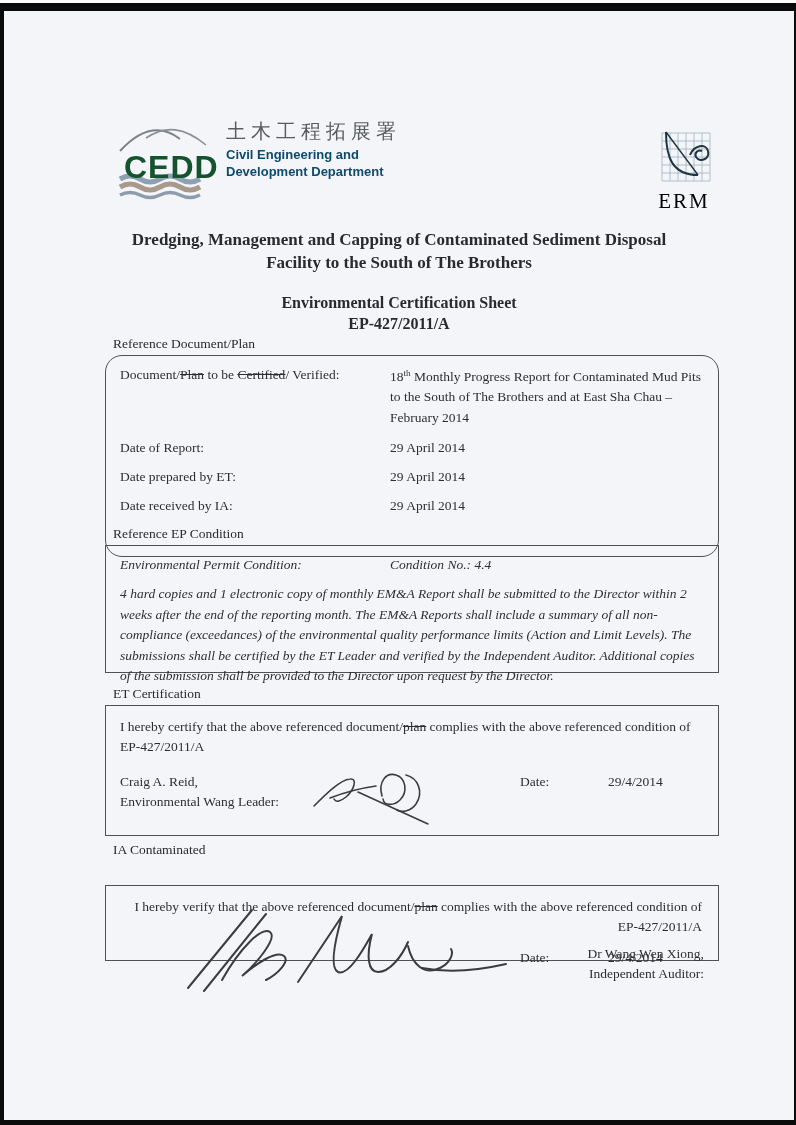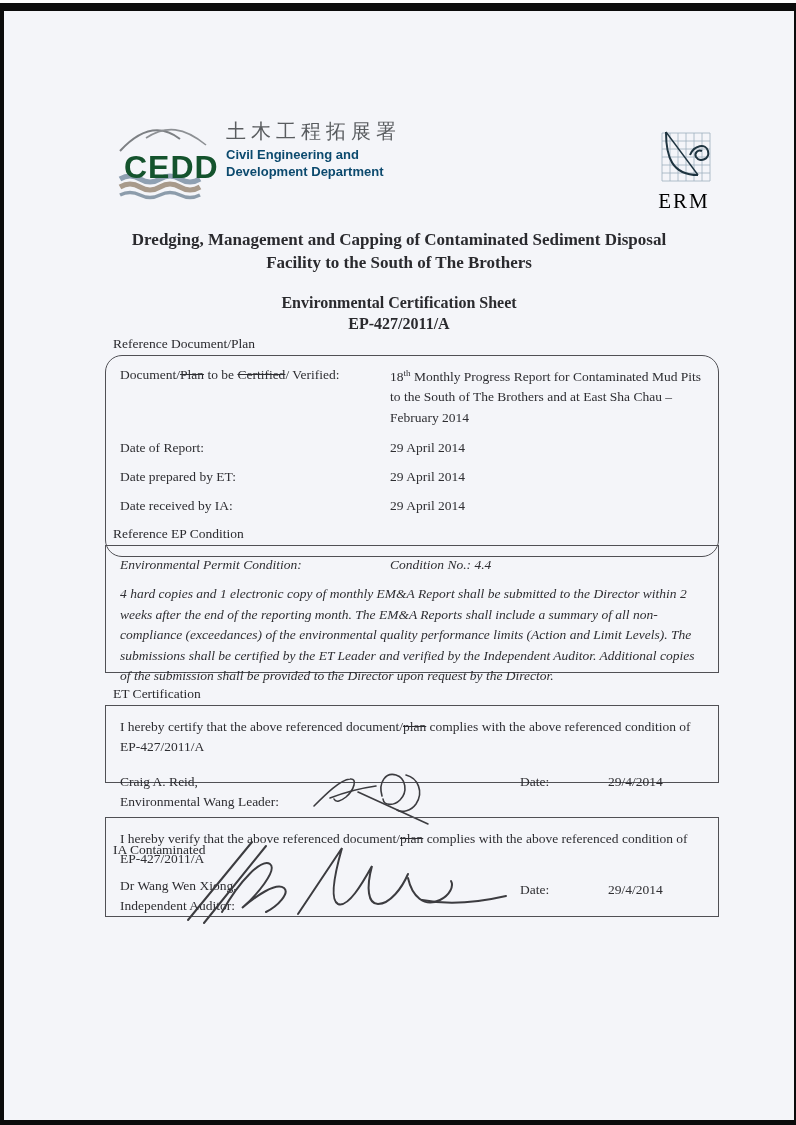--- a/index.html
+++ b/index.html
@@ -129,41 +129,41 @@
     <div class="section-heading" style="top:515px;">Reference EP Condition</div>
     <div class="box" style="top:534px; height:128px;font-style:italic;">
       <div class="row">
         <div class="label">Environmental Permit Condition:</div>
         <div class="value">Condition No.:  4.4</div>
       </div>
       <div class="para">4 hard copies and 1 electronic copy of monthly EM&amp;A Report shall be submitted to the Director within 2 weeks after the end of the reporting month. The EM&amp;A Reports shall include a summary of all non-compliance (exceedances) of the environmental quality performance limits (Action and Limit Levels). The submissions shall be certified by the ET Leader and verified by the Independent Auditor. Additional copies of the submission shall be provided to the Director upon request by the Director.</div>
     </div>
 
     <div class="section-heading" style="top:675px;">ET Certification</div>
-    <div class="box" style="top:694px; height:78px;">
+    <div class="box" style="top:694px; height:131px;">
       <div class="statement"><span>I hereby certify that the above referenced document/</span><span class="strike">plan</span><span> complies with the above referenced condition of</span><br><span>EP-427/2011/A</span></div>
       <div class="sig-row">
         <div class="sig-name">
           <div>Craig A. Reid,</div>
           <div>Environmental Wang Leader:</div>
         </div>
         <svg class="sig-svg" style="left:186px; top:-6px;" width="156" height="64" viewBox="0 0 156 64">
           <path class="sig-stroke" d="M8 40 C20 28 34 14 44 13 C52 12 48 24 40 31 C35 35 30 37 28 33"></path>
           <path class="sig-stroke" d="M24 32 C42 25 56 22 70 20"></path>
           <path class="sig-stroke" d="M76 30 C72 16 80 6 90 9 C100 12 102 26 94 34 C88 40 78 40 77 33"></path>
           <path class="sig-stroke" d="M100 9 C112 12 118 26 110 38 C105 45 96 47 91 44"></path>
           <path class="sig-stroke" d="M52 26 L122 58"></path>
         </svg>
         <span class="date-label">Date:</span>
         <span class="date-value">29/4/2014</span>
       </div>
     </div>
 
     <div class="section-heading" style="top:831px;">IA Contaminated</div>
-    <div class="box" style="top:806px; height:100px;">
+    <div class="box" style="top:874px; height:76px;text-align:right;">
       <div class="statement"><span>I hereby verify that the above referenced document/</span><span class="strike">plan</span><span> complies with the above referenced condition of</span><br><span>EP-427/2011/A</span></div>
       <div class="sig-row" style="margin-top:8px; height:44px;">
         <div class="sig-name">
           <div>Dr Wang Wen Xiong,</div>
           <div>Independent Auditor:</div>
         </div>
         <svg class="sig-svg" style="left:50px; top:-42px;" width="348" height="92" viewBox="0 0 348 92">
           <path class="sig-stroke" style="stroke-width:2" d="M18 86 L82 8"></path>
           <path class="sig-stroke" style="stroke-width:2" d="M34 89 L96 12"></path>
           <path class="sig-stroke" style="stroke-width:2" d="M52 78 C70 46 92 24 100 30 C108 36 86 62 72 74 C86 62 106 48 114 54 C120 59 108 72 96 78"></path>

